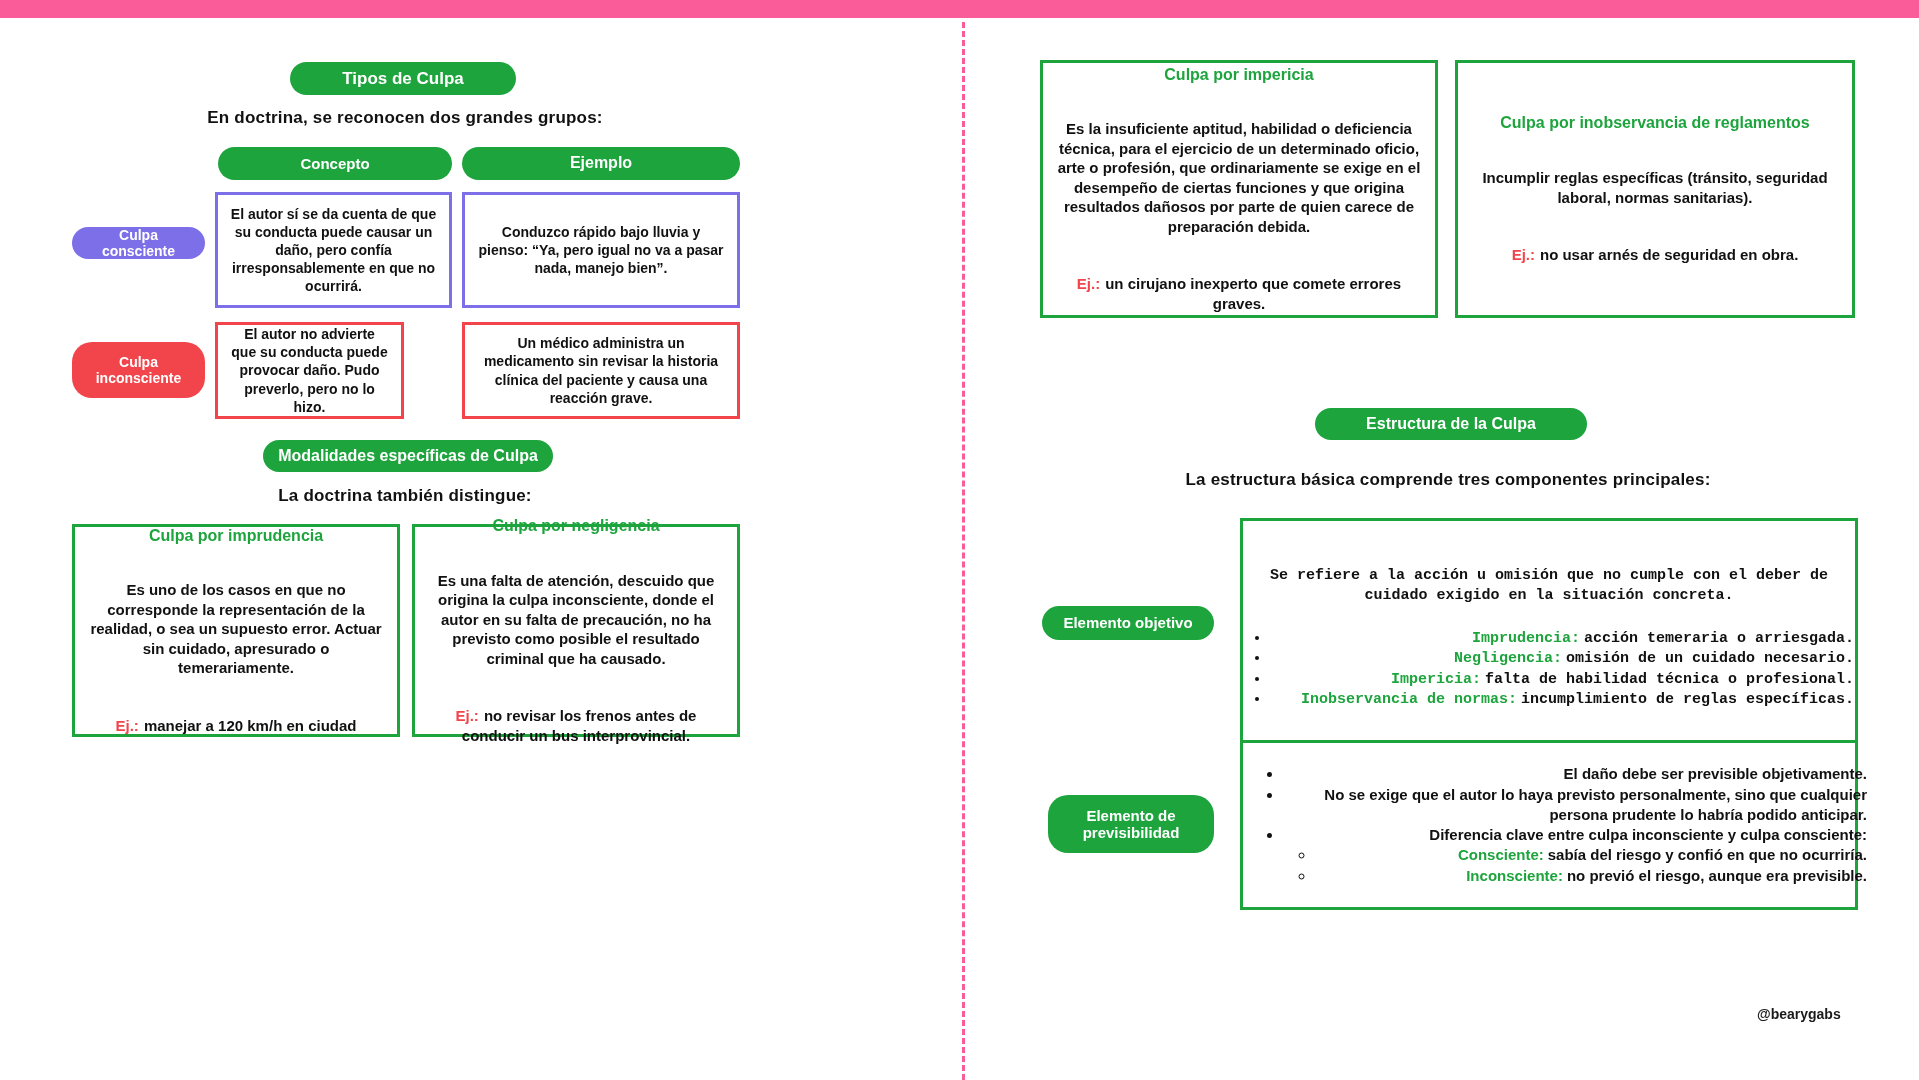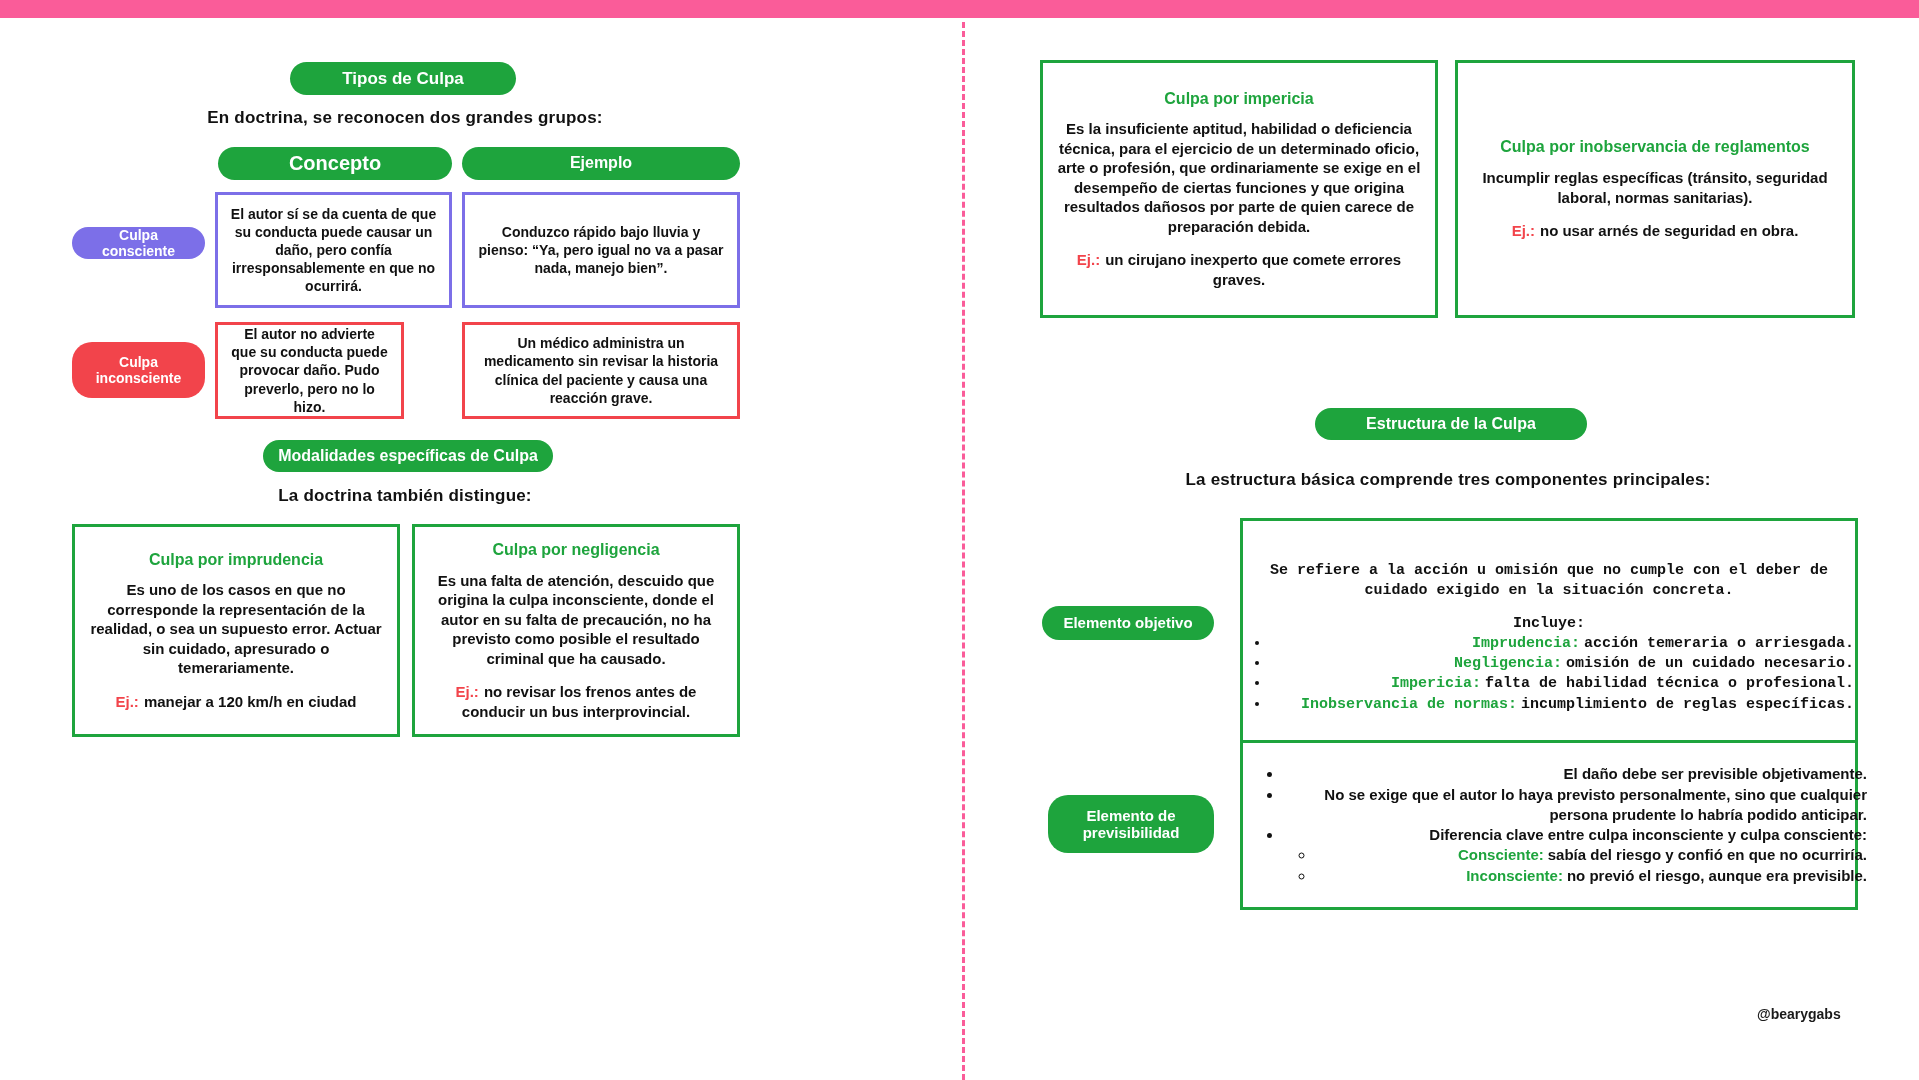--- a/index.html
+++ b/index.html
@@ -35,42 +35,42 @@
     text-align:center;padding:8px 12px;line-height:1.3;
   }
   .card.purple{border-color:var(--purple);}
   .card.red{border-color:var(--red);}
   .card p{width:100%;}
   .card .card-title{color:var(--green);font-size:16px;margin-bottom:10px;}
   .ej{margin-top:14px;}
   .ej-label{color:var(--red);margin-right:5px;}
 
   .body-14{font-size:14px;}
-  .body-15{font-size:15px;}
+  .body-15{font-size:15px;gap:24px;}
 
   ul.bullets{list-style:disc;text-align:right;margin-left:26px;line-height:1.35;}
   ul.bullets li{padding-left:2px;}
   ul.sub{list-style:circle;margin-left:30px;}
   .term{color:var(--green);margin-right:4px;}
 
   .watermark{position:absolute;font-size:14px;color:#1a1a1a;}
 </style>
 </head>
 <body>
 
 <div class="canvas">
 
   <div class="topbar"></div>
   <div class="divider"></div>
 
   <div class="pill" style="left:290px;top:62px;width:226px;height:33px;font-size:17px;">Tipos de Culpa</div>
 
   <div class="subtitle" style="left:60px;top:108px;width:690px;">En doctrina, se reconocen dos grandes grupos:</div>
 
-  <div class="pill" style="left:218px;top:147px;width:234px;height:33px;font-size:20px;">Concepto</div>
+  <div class="pill" style="left:218px;top:147px;width:234px;height:33px;font-size:15px;">Concepto</div>
   <div class="pill" style="left:462px;top:147px;width:278px;height:33px;font-size:16px;">Ejemplo</div>
 
   <div class="pill purple" style="left:72px;top:227px;width:133px;height:32px;font-size:14px;">Culpa consciente</div>
   <div class="card purple body-14" style="left:462px;top:192px;width:278px;height:116px;">
     <p>Conduzco rápido bajo lluvia y pienso: “Ya, pero igual no va a pasar nada, manejo bien”.</p>
   </div>
   <div class="card purple body-14" style="left:215px;top:192px;width:237px;height:116px;">
     <p>El autor sí se da cuenta de que su conducta puede causar un daño, pero confía irresponsablemente en que no ocurrirá.</p>
   </div>
 
@@ -116,21 +116,20 @@
       <span class="ej-label">Ej.:</span><span>no usar arnés de seguridad en obra.</span>
     </p>
   </div>
 
   <div class="pill" style="left:1315px;top:408px;width:272px;height:32px;font-size:16px;">Estructura de la Culpa</div>
   <div class="subtitle" style="left:1040px;top:470px;width:816px;">La estructura básica comprende tres componentes principales:</div>
 
   <div class="pill" style="left:1042px;top:606px;width:172px;height:34px;font-size:15px;">Elemento objetivo</div>
   <div class="card body-15" style="left:1240px;top:518px;width:618px;height:240px;padding:20px 14px;font-family:Liberation Mono, monospace;">
     <p>Se refiere a la acción u omisión que no cumple con el deber de cuidado exigido en la situación concreta.</p>
-    <p style="margin-top:14px;">Incluye:</p>
     <ul class="bullets" style="width:100%;">
         <li><span class="term">Imprudencia:</span>acción temeraria o arriesgada.</li>
         <li><span class="term">Negligencia:</span>omisión de un cuidado necesario.</li>
         <li><span class="term">Impericia:</span>falta de habilidad técnica o profesional.</li>
         <li><span class="term">Inobservancia de normas:</span>incumplimiento de reglas específicas.</li>
       </ul>
   </div>
 
   <div class="pill" style="left:1048px;top:795px;width:166px;height:58px;font-size:15px;">Elemento de previsibilidad</div>
   <div class="card body-15" style="left:1240px;top:740px;width:618px;height:170px;padding:18px 14px;align-items:flex-start;">

